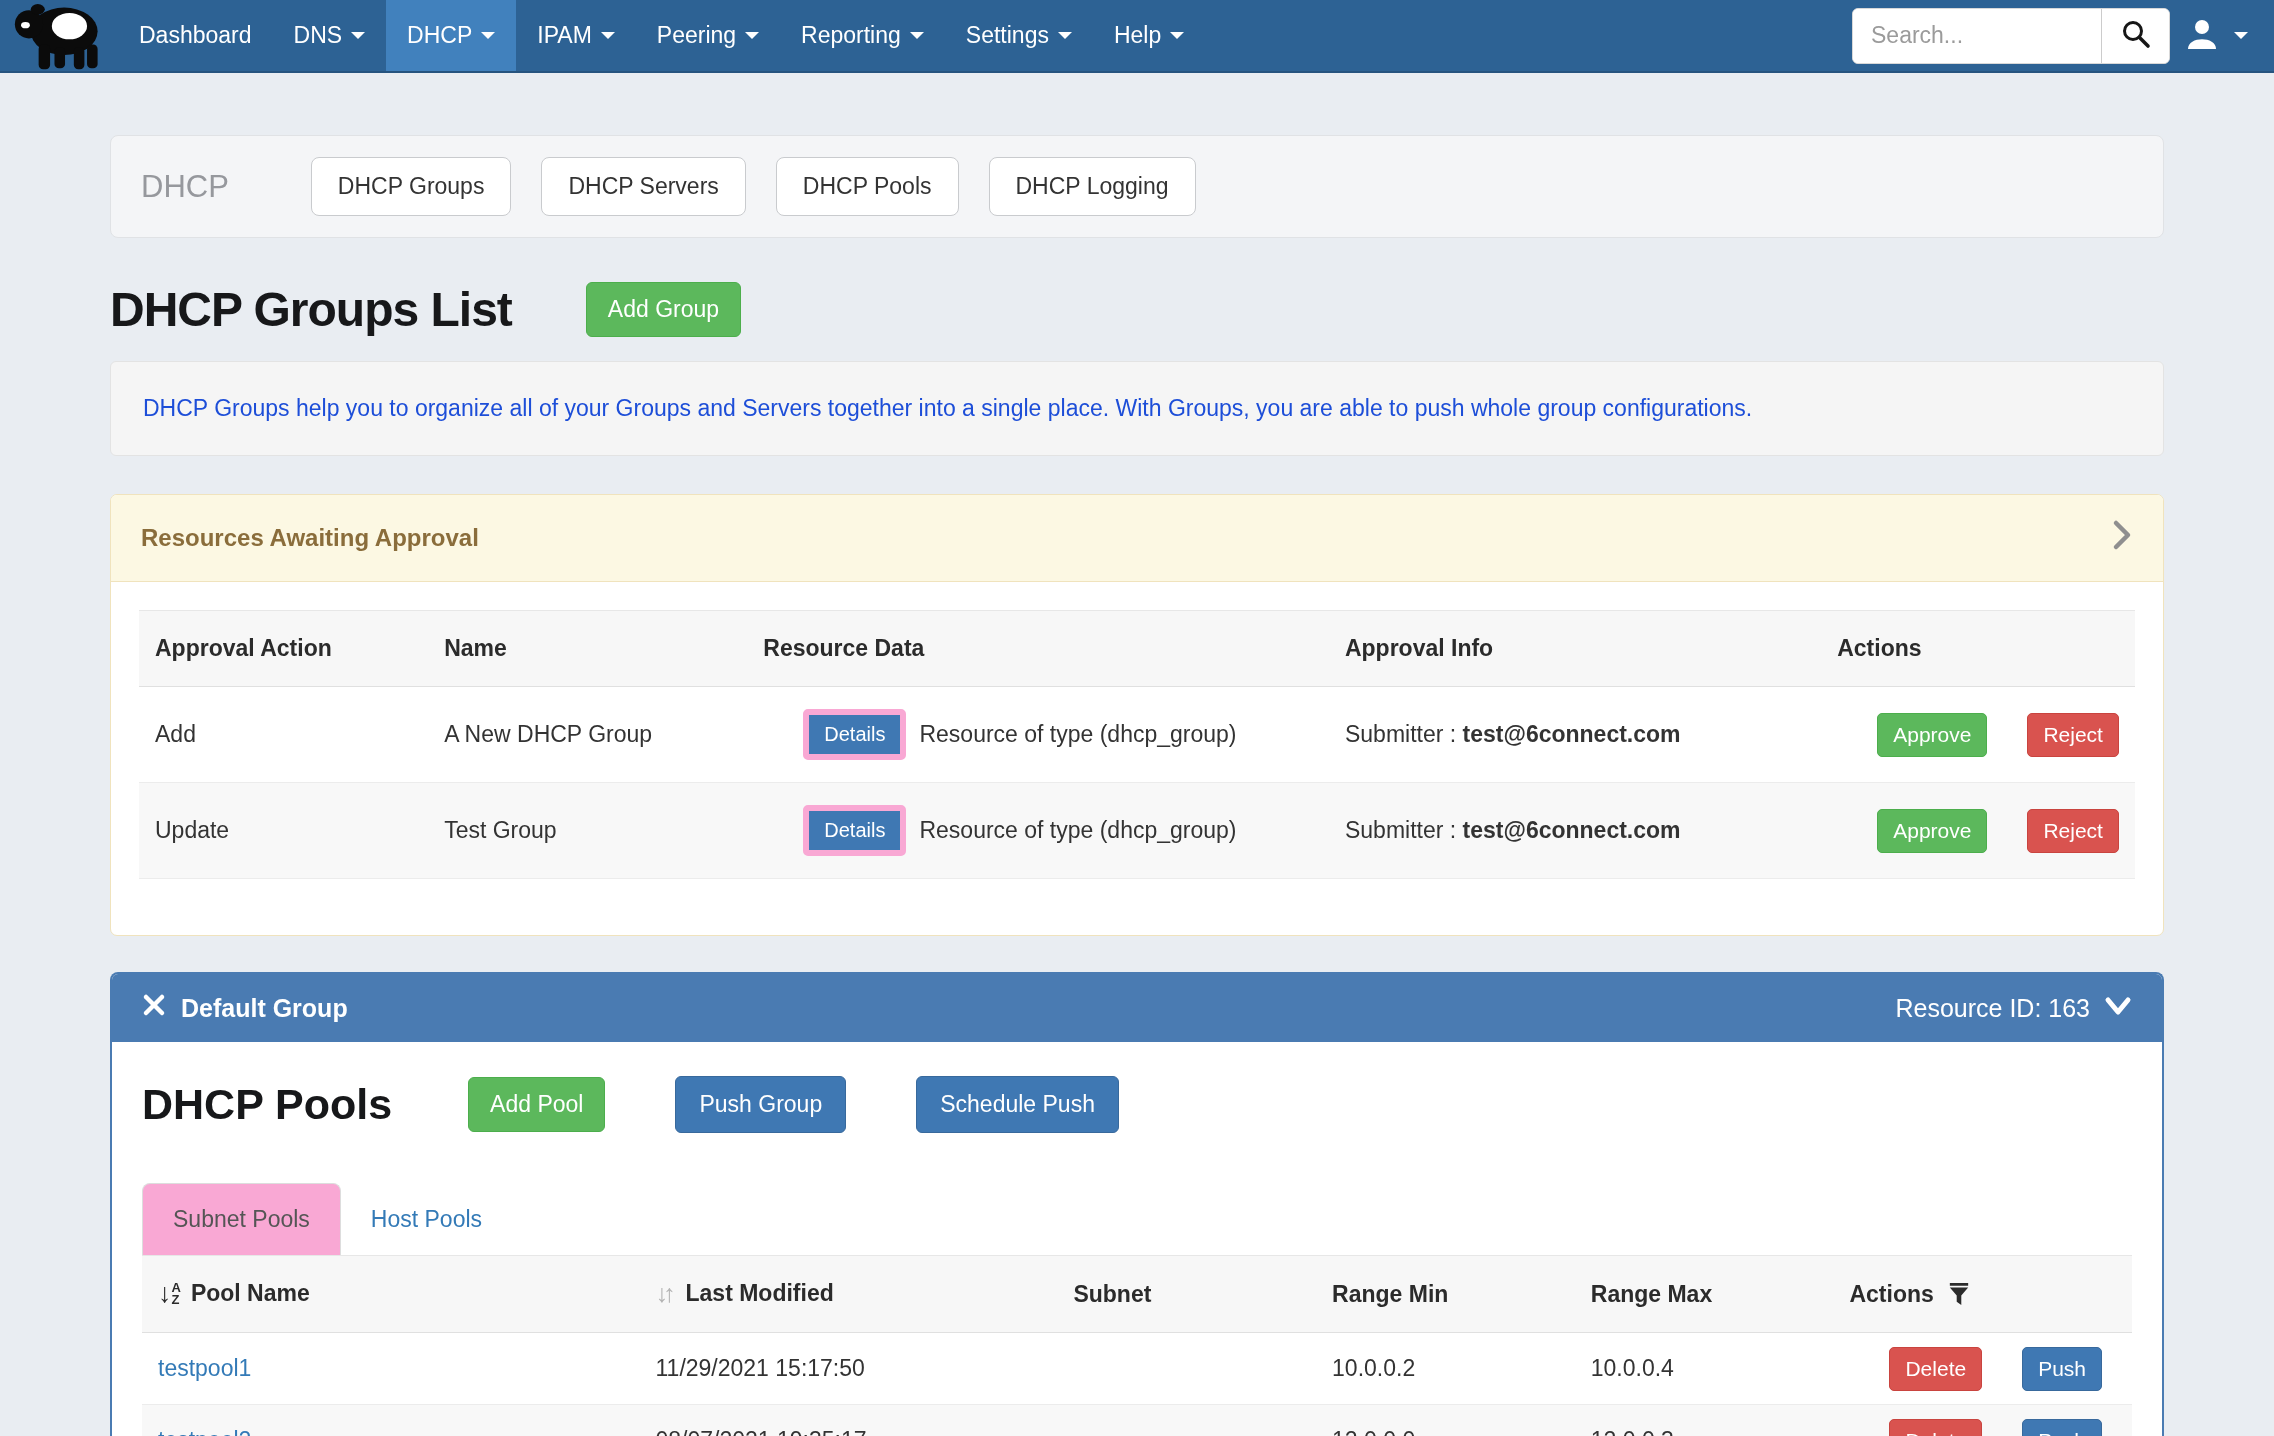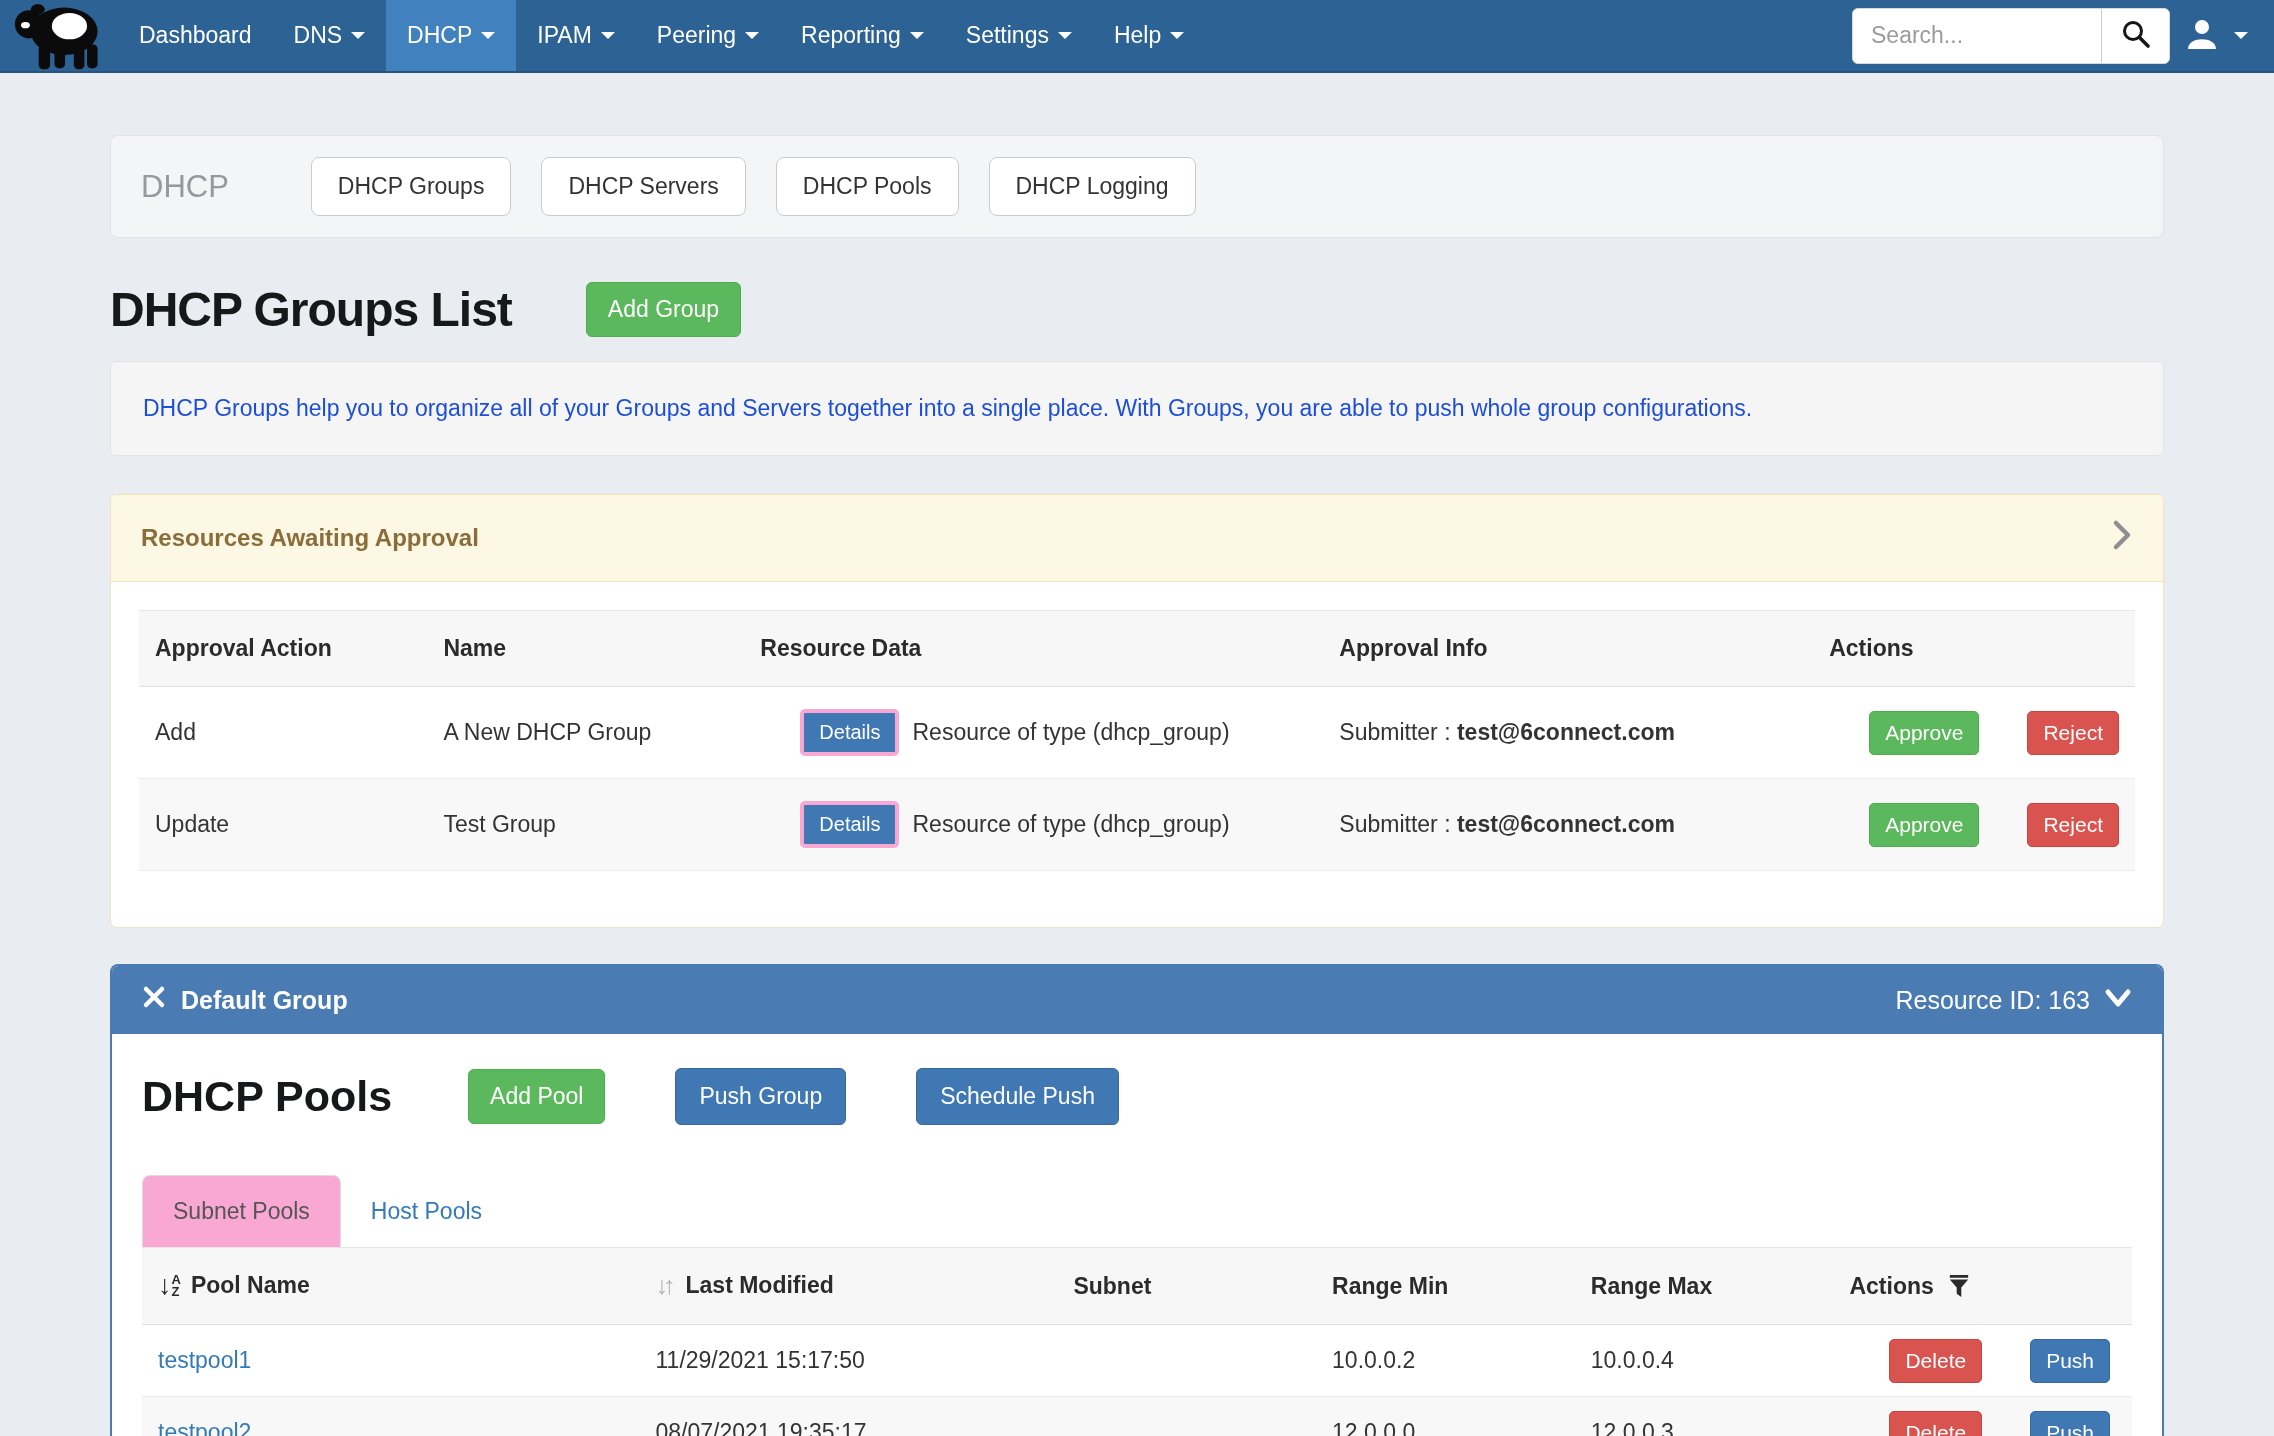--- a/index.html
+++ b/index.html
@@ -92,26 +92,26 @@
   thead th {
     background: #f7f7f7; text-align: left; font-size: 23px; color: #2b2b2b;
     padding: 24px 16px; border-top: 1px solid #e7e7e7; border-bottom: 1px solid #e0e0e0;
     font-weight: bold; white-space: nowrap;
   }
   tbody td { font-size: 23px; color: #333; padding: 22px 16px; border-bottom: 1px solid #ececec; }
   tbody tr:nth-child(even) { background: #f8f8f8; }
   td.actions-td { padding: 13px 16px; }
 
   .resource-cell { display: flex; align-items: center; gap: 13px; }
-  .btn-details { background: var(--blue, #3f78b3); border: 4px solid #f9a8d4; border-radius: 5px; font-size: 20px; padding: 8px 15px; }
+  .btn-details { background: var(--blue, #3f78b3); border: 6px solid #f9a8d4; border-radius: 5px; font-size: 20px; padding: 8px 15px; }
   .btn-approve { background: var(--green, #5cb85c); border: 1px solid #4cae4c; border-radius: 5px; font-size: 21px; padding: 9px 15px; }
   .btn-reject  { background: var(--red, #d9534f);  border: 1px solid #c9443f; border-radius: 5px; font-size: 21px; padding: 9px 15px; }
   .btn-delete  { background: var(--red, #d9534f);  border: 1px solid #c9443f; border-radius: 5px; font-size: 21px; padding: 9px 15px; }
   .btn-push    { background: var(--blue, #3f78b3); border: 1px solid #38699c; border-radius: 5px; font-size: 21px; padding: 9px 15px; }
-  .actions-group { display: flex; gap: 8px; }
+  .actions-group { display: flex; }
 
   
   .group-panel {
     margin-top: 36px; background: #fff;
     border: 2px solid var(--panel-header-bg, #4a7bb2); border-bottom: none;
     border-radius: 8px 8px 0 0; overflow: hidden;
   }
   .group-header {
     background: var(--panel-header-bg, #4a7bb2); color: #fff;
     padding: 19px 30px; display: flex; justify-content: space-between; align-items: center;

